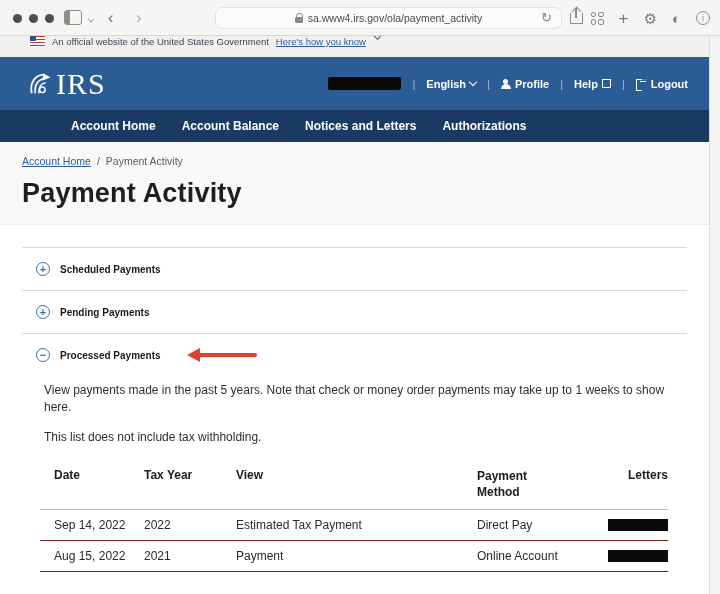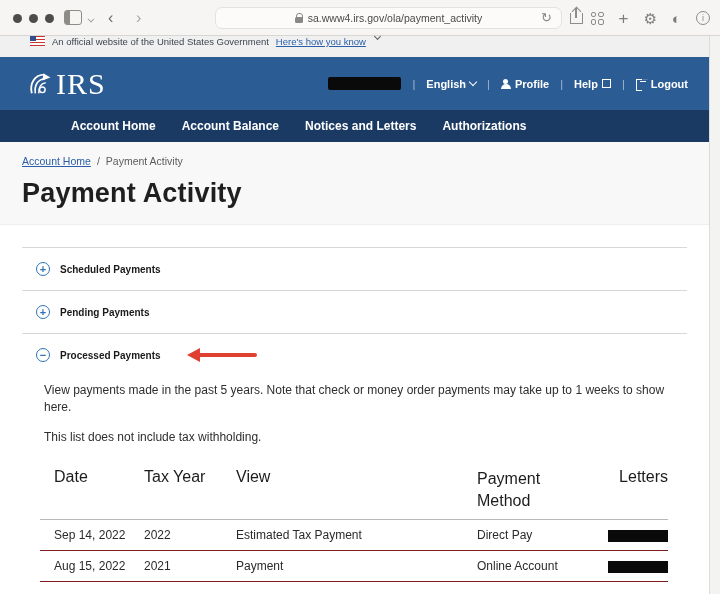--- a/index.html
+++ b/index.html
@@ -74,21 +74,21 @@
   .acc-icon { width:14px; height:14px; border:1.5px solid #2e73b5; border-radius:50%; color:#2e73b5; font-size:11px; line-height:12px; text-align:center; font-weight:bold; flex:none; }
   .acc-label { font-size:10px; font-weight:bold; color:#1a1a1a; }
   .red-arrow { display:flex; align-items:center; margin-left:16px; }
   .red-arrow .head { width:0; height:0; border-top:7px solid transparent; border-bottom:7px solid transparent; border-right:13px solid #e0402f; }
   .red-arrow .shaft { width:57px; height:4.5px; background:#e0402f; border-radius:0 2px 2px 0; }
   .desc { margin:6px 0 0 22px; font-size:12px; color:#2e2e2e; line-height:1.45; }
   .desc p + p { margin-top:12px; }
 
   
   .pay-table { margin:16px 18px 0; width:628px; border-collapse:collapse; table-layout:fixed; }
-  .pay-table th { text-align:left; font-size:16px; color:#1c1c1c; vertical-align:top; padding:6px 0 8px; font-weight:normal; }
+  .pay-table th { text-align:left; font-size:12px; color:#1c1c1c; vertical-align:top; padding:6px 0 8px; font-weight:bold; }
   .pay-table th.amount, .pay-table td.amount { text-align:right; }
   .pay-table thead tr { border-bottom:1px solid #b8b8b8; }
   .pay-table tbody tr { border-bottom:1px solid #7f1d1d; }
   .pay-table td { font-size:12px; color:#2a2a2a; padding:8px 0; }
   .col-date { width:104px; } .col-year { width:92px; } .col-type { width:241px; } .col-method { width:128px; } .col-amount { width:63px; }
   .pad14 { padding-left:14px !important; }
   .pm-wrap { display:block; width:58px; line-height:1.35; }
   .redacted-amt { display:inline-block; width:60px; height:12px; background:#0a0a0a; vertical-align:middle; }
 
   

